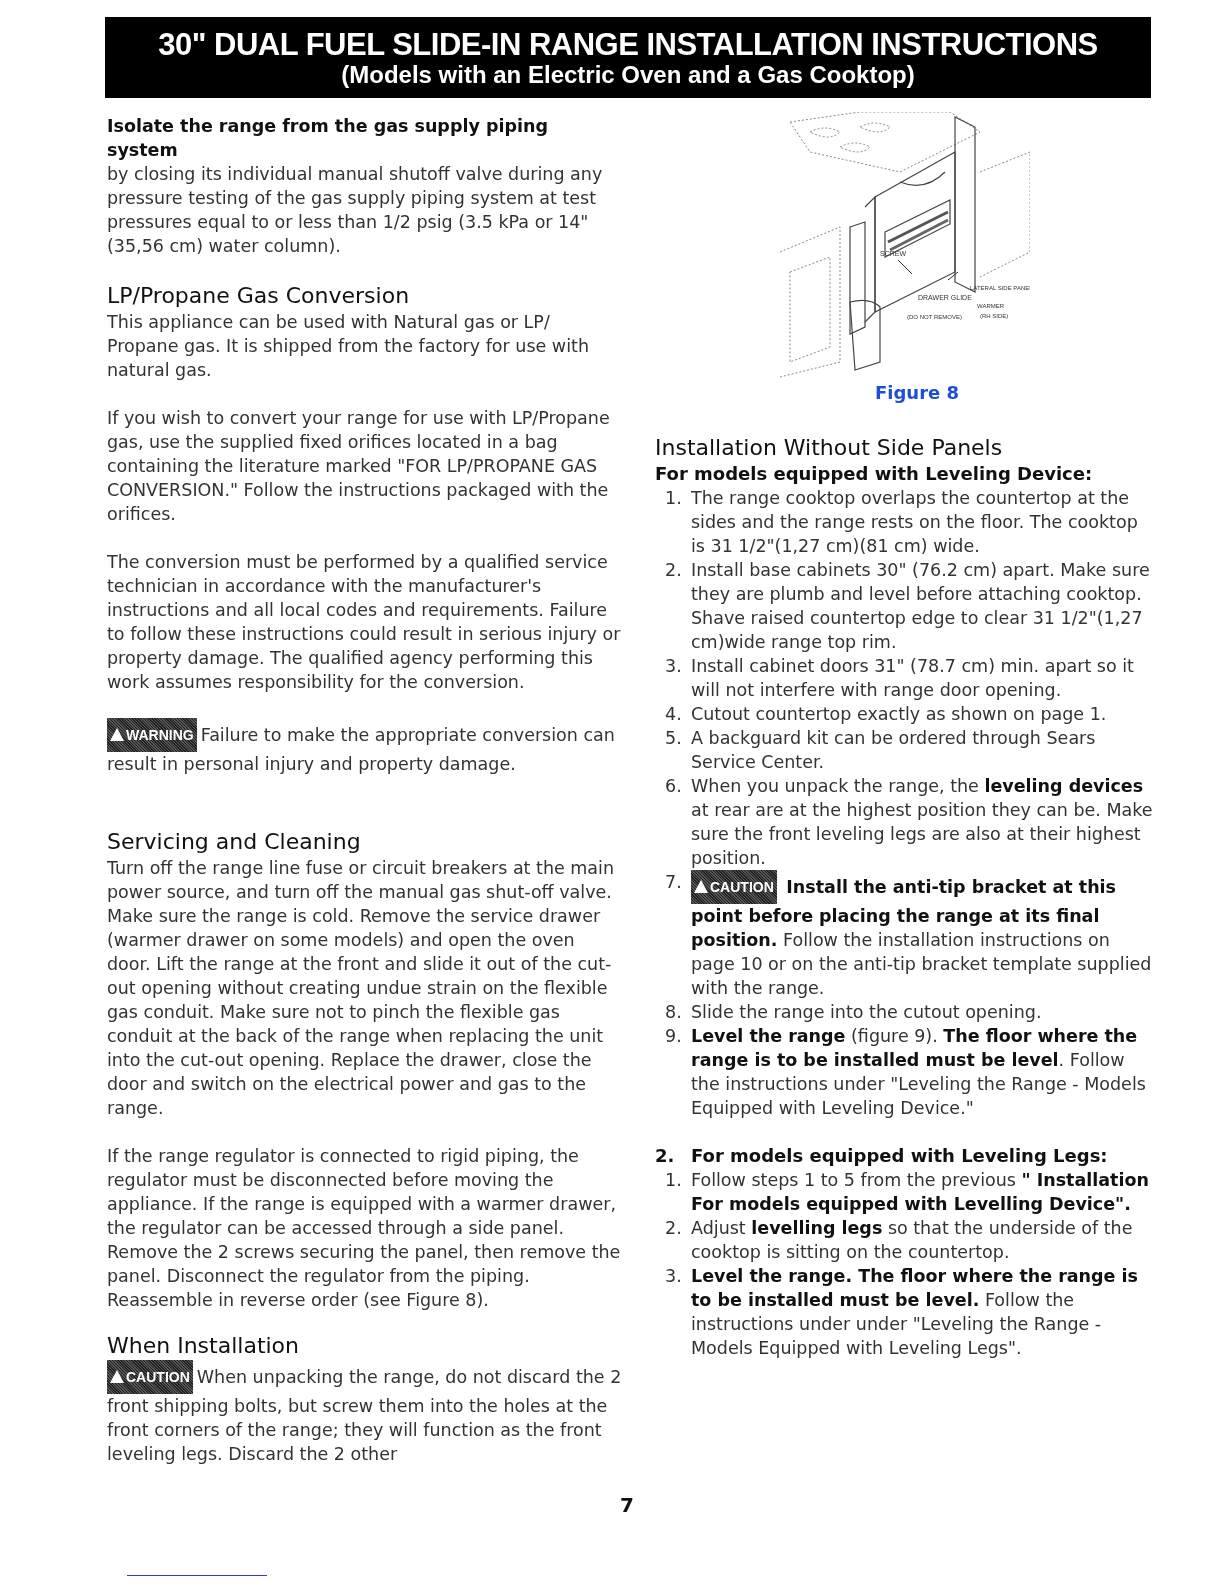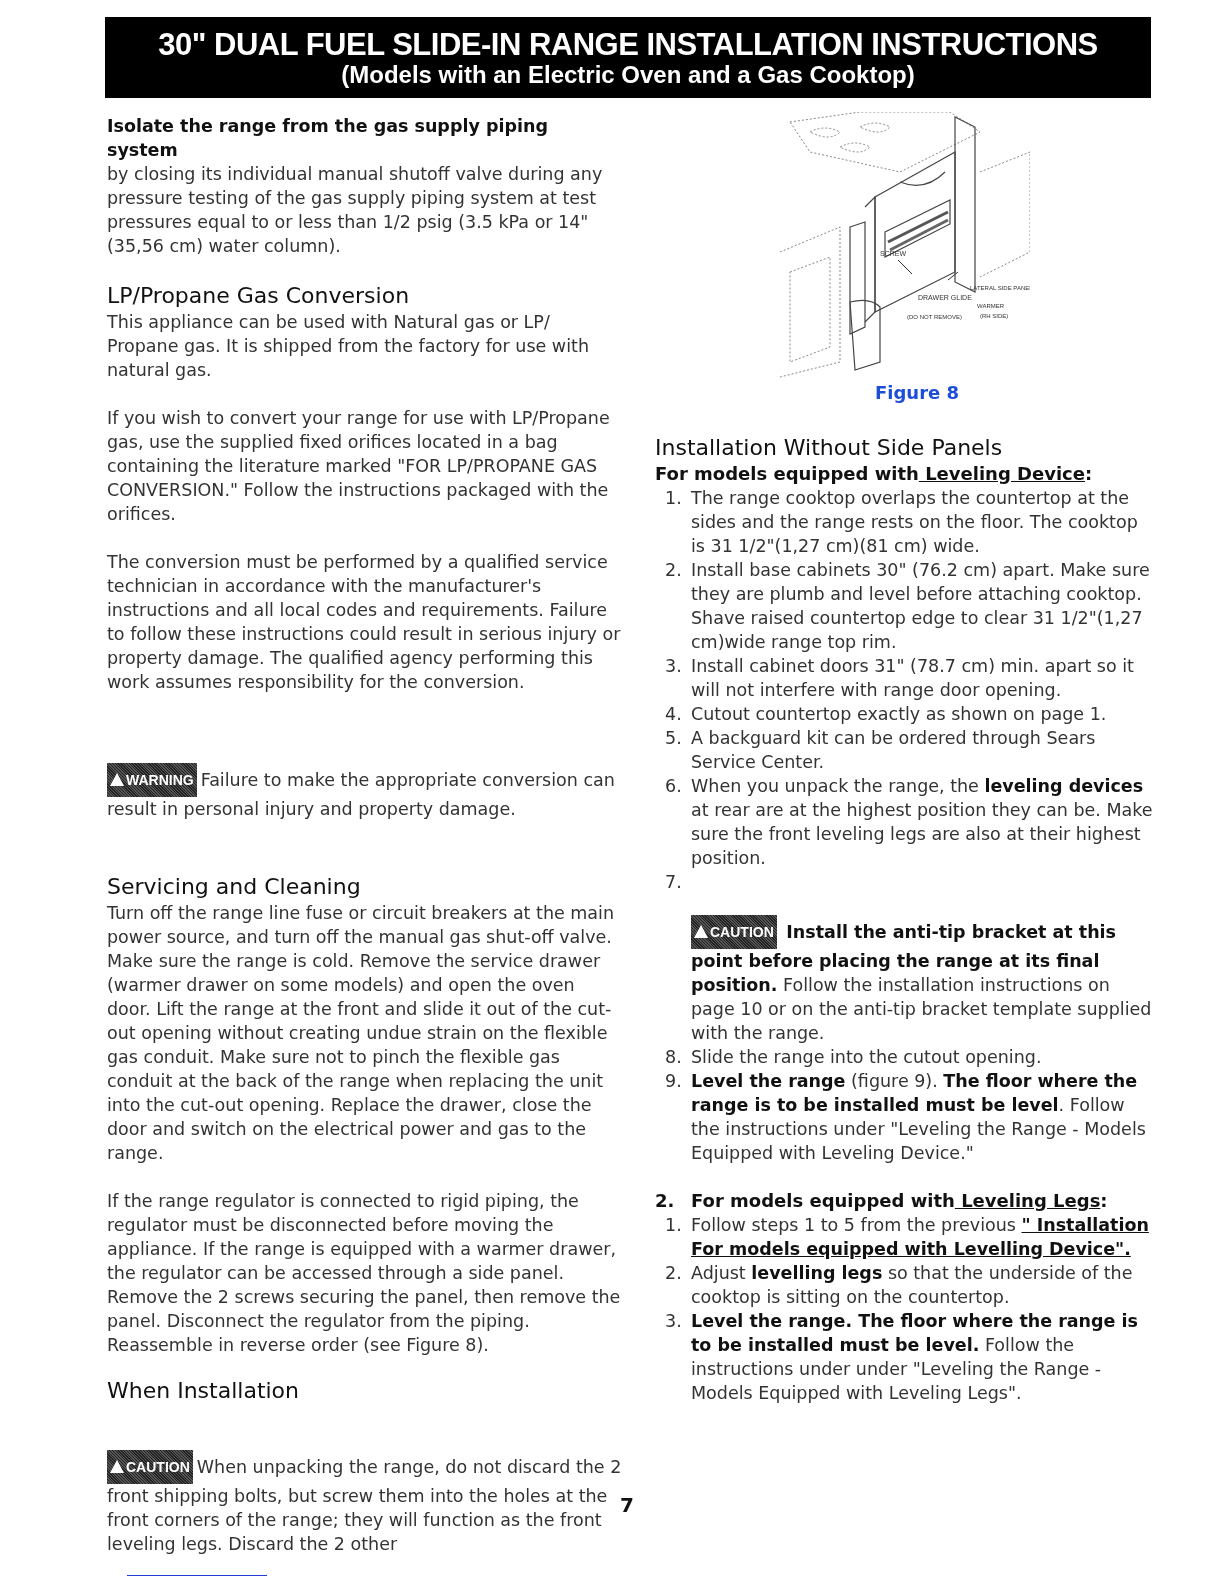--- a/index.html
+++ b/index.html
@@ -14,26 +14,26 @@
   .col { position:absolute; font-size:17.5px; line-height:24px; color:#333; }
   .col-left { left:107px; top:114px; width:515px; }
   .col-right { left:655px; top:414px; width:500px; }
   p { margin:0; }
   .lead { font-weight:bold; color:#111; }
   h2 { font-size:22px; line-height:28px; font-weight:normal; color:#111; margin:0; }
   .gap { height:24px; }
   .badge { display:inline-block; background:#3a3a3a; color:#fff; font-weight:bold;
            font-family:"Liberation Sans", sans-serif; font-size:14px; line-height:18px;
            padding:8px 3px; margin-right:4px; vertical-align:1px;
-           background-image:repeating-linear-gradient(45deg,#555 0 1px,#222 1px 2px);margin-top:45px; }
+           background-image:repeating-linear-gradient(45deg,#555 0 1px,#222 1px 2px); }
   .badge .tri { display:inline-block; width:0; height:0; border-left:7px solid transparent;
            border-right:7px solid transparent; border-bottom:13px solid #fff; margin-right:2px;
            vertical-align:-1px; }
   .bold { font-weight:bold; color:#111;text-align:right; }
-  .u { text-decoration:underline; }
+  .u { }
   ol { margin:0; padding:0; list-style:none; }
   ol li { position:relative; padding-left:36px; }
   ol li .num { position:absolute; left:10px; top:0; }
   .sub-heading { font-weight:bold; color:#111; font-size:18px; }
   .figure { position:absolute; left:780px; top:112px; width:250px; height:270px; }
   .fig-caption { position:absolute; left:875px; top:382px; font-weight:bold; font-size:18px; color:#1d4ed8; }
   .page-num { position:absolute; left:620px; top:1493px; font-weight:bold; font-size:20px; color:#111; }
   .footer-line { position:absolute; left:127px; top:1575px; width:140px; height:1px; background:#1f3fd6; }
 </style>
 </head>

